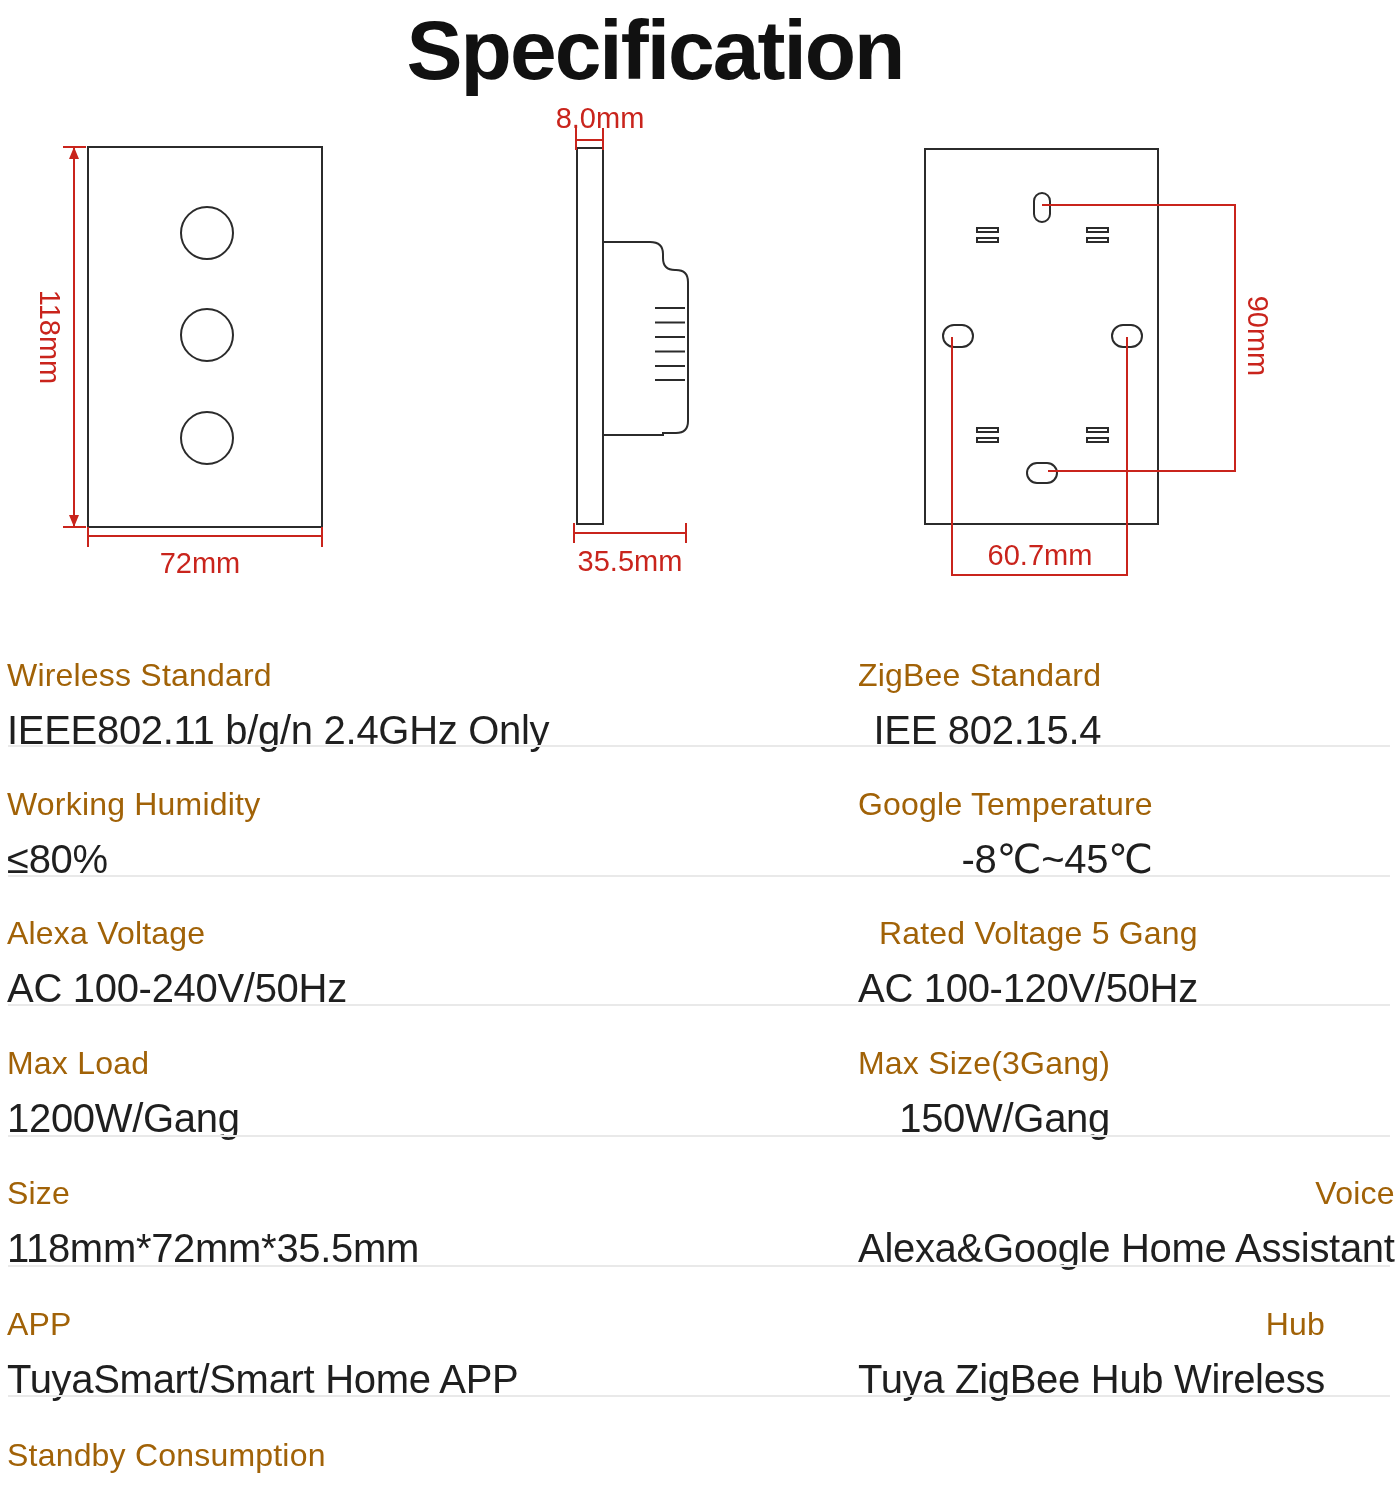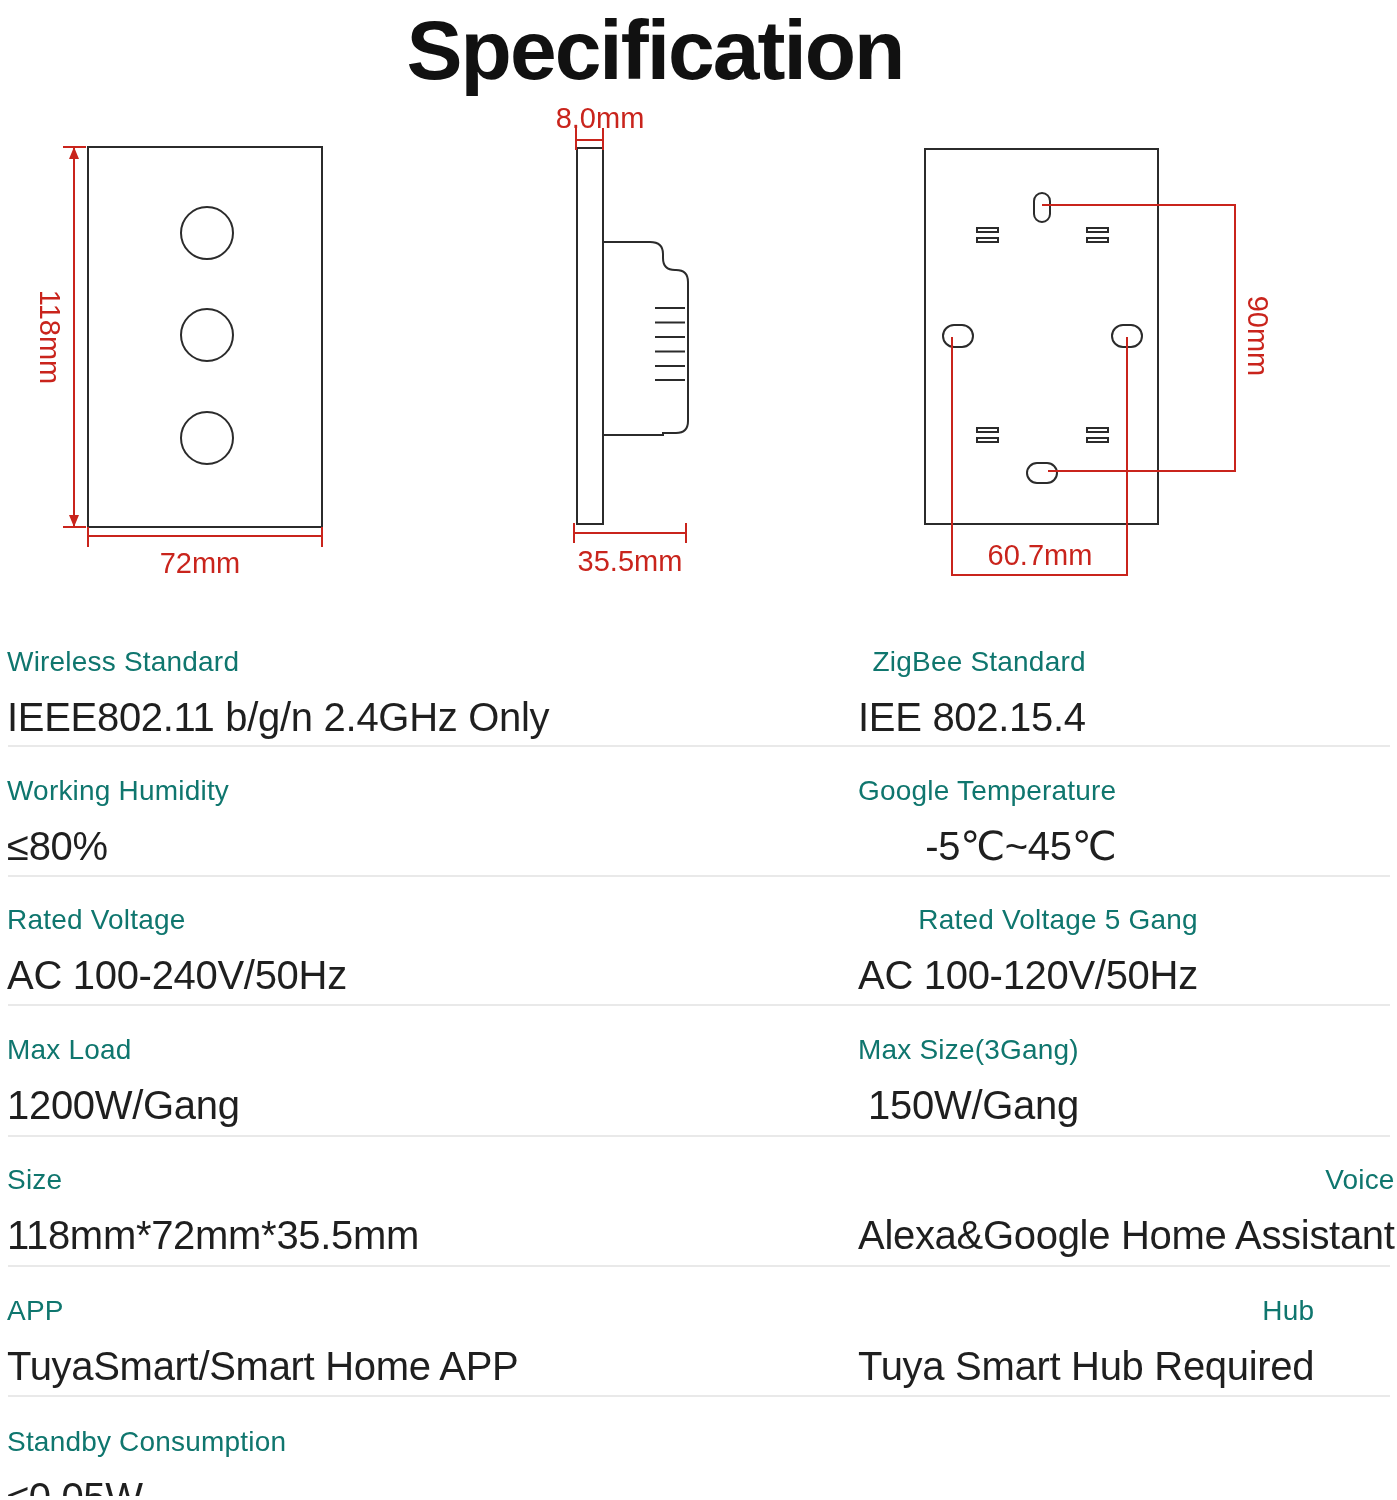--- a/index.html
+++ b/index.html
@@ -14,21 +14,21 @@
   #drawings{position:absolute;top:0;left:0;}
   .part{stroke:#2b2b2b;stroke-width:2;fill:none;}
   .partThin{stroke:#2b2b2b;stroke-width:2;fill:none;}
   .dim{stroke:#c9241c;stroke-width:2;fill:none;}
   .dimFill{fill:#c9241c;stroke:none;}
   .dimText{fill:#c9241c;font-size:29px;font-family:"Liberation Sans","DejaVu Sans",sans-serif;}
   .specs .row{position:absolute;left:0;width:1397px;}
   .cell{position:absolute;top:0;}
   .cell.left{left:7px;}
   .cell.right{left:858px;text-align:right;}
-  .lab{font-size:28px;color:#0f766e;line-height:38px;letter-spacing:0.2px;}
+  .lab{font-size:32px;color:#a16207;line-height:38px;letter-spacing:0.2px;margin-top:13px;}
   .val{font-size:40px;color:#1f1f1f;line-height:40px;margin-top:16px;letter-spacing:-0.3px;}
   .divider{position:absolute;left:8px;width:1382px;height:2px;background:#e9e9e9;}
 </style>
 </head>
 <body>
 
 <div id="stage">
 
   <div class="page-title">Specification</div>
 
@@ -129,28 +129,28 @@
     </div>
     <div class="divider" style="top:745px"></div>
 
     <div class="row" style="top:772px">
       <div class="cell left">
         <div class="lab">Working Humidity</div>
         <div class="val">≤80%</div>
       </div>
       <div class="cell right">
         <div class="lab">Google Temperature</div>
-        <div class="val">-5℃~45℃</div>
+        <div class="val">-8℃~45℃</div>
       </div>
     </div>
     <div class="divider" style="top:875px"></div>
 
     <div class="row" style="top:901px">
       <div class="cell left">
-        <div class="lab">Rated Voltage</div>
+        <div class="lab">Alexa Voltage</div>
         <div class="val">AC 100-240V/50Hz</div>
       </div>
       <div class="cell right">
         <div class="lab">Rated Voltage 5 Gang</div>
         <div class="val">AC 100-120V/50Hz</div>
       </div>
     </div>
     <div class="divider" style="top:1004px"></div>
 
     <div class="row" style="top:1031px">
@@ -177,21 +177,21 @@
     </div>
     <div class="divider" style="top:1265px"></div>
 
     <div class="row" style="top:1292px">
       <div class="cell left">
         <div class="lab">APP</div>
         <div class="val">TuyaSmart/Smart Home APP</div>
       </div>
       <div class="cell right">
         <div class="lab">Hub</div>
-        <div class="val">Tuya Smart Hub Required</div>
+        <div class="val">Tuya ZigBee Hub Wireless</div>
       </div>
     </div>
     <div class="divider" style="top:1395px"></div>
 
     <div class="row" style="top:1423px">
       <div class="cell left">
         <div class="lab">Standby Consumption</div>
         <div class="val">≤0.05W</div>
       </div>
       <div class="cell right">

